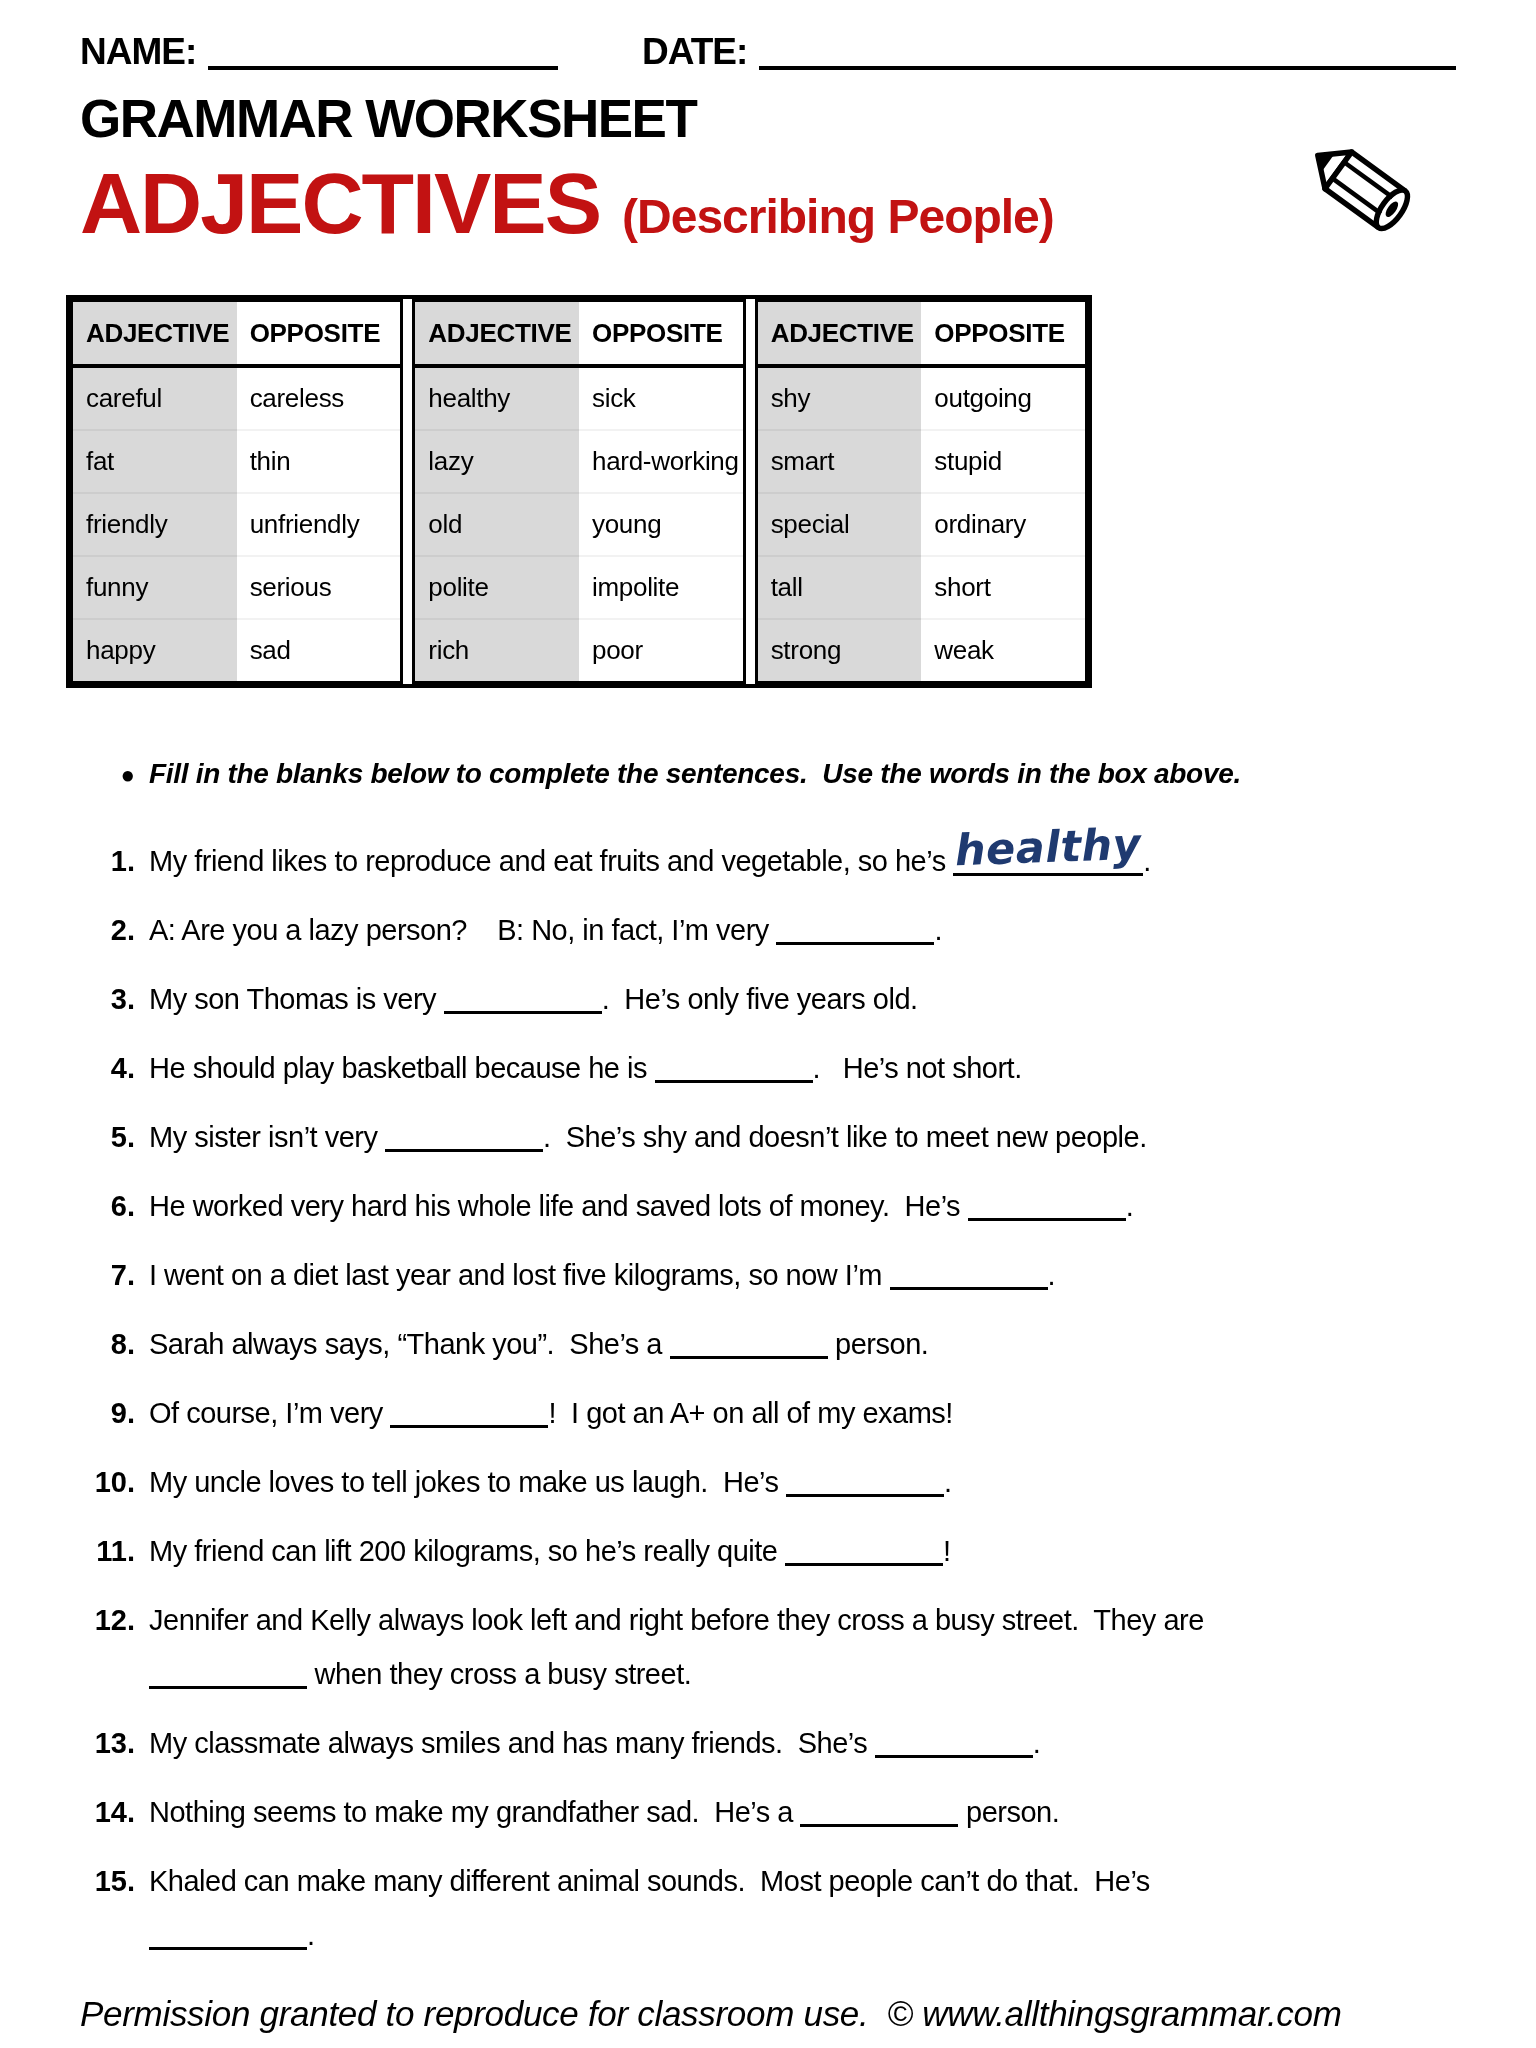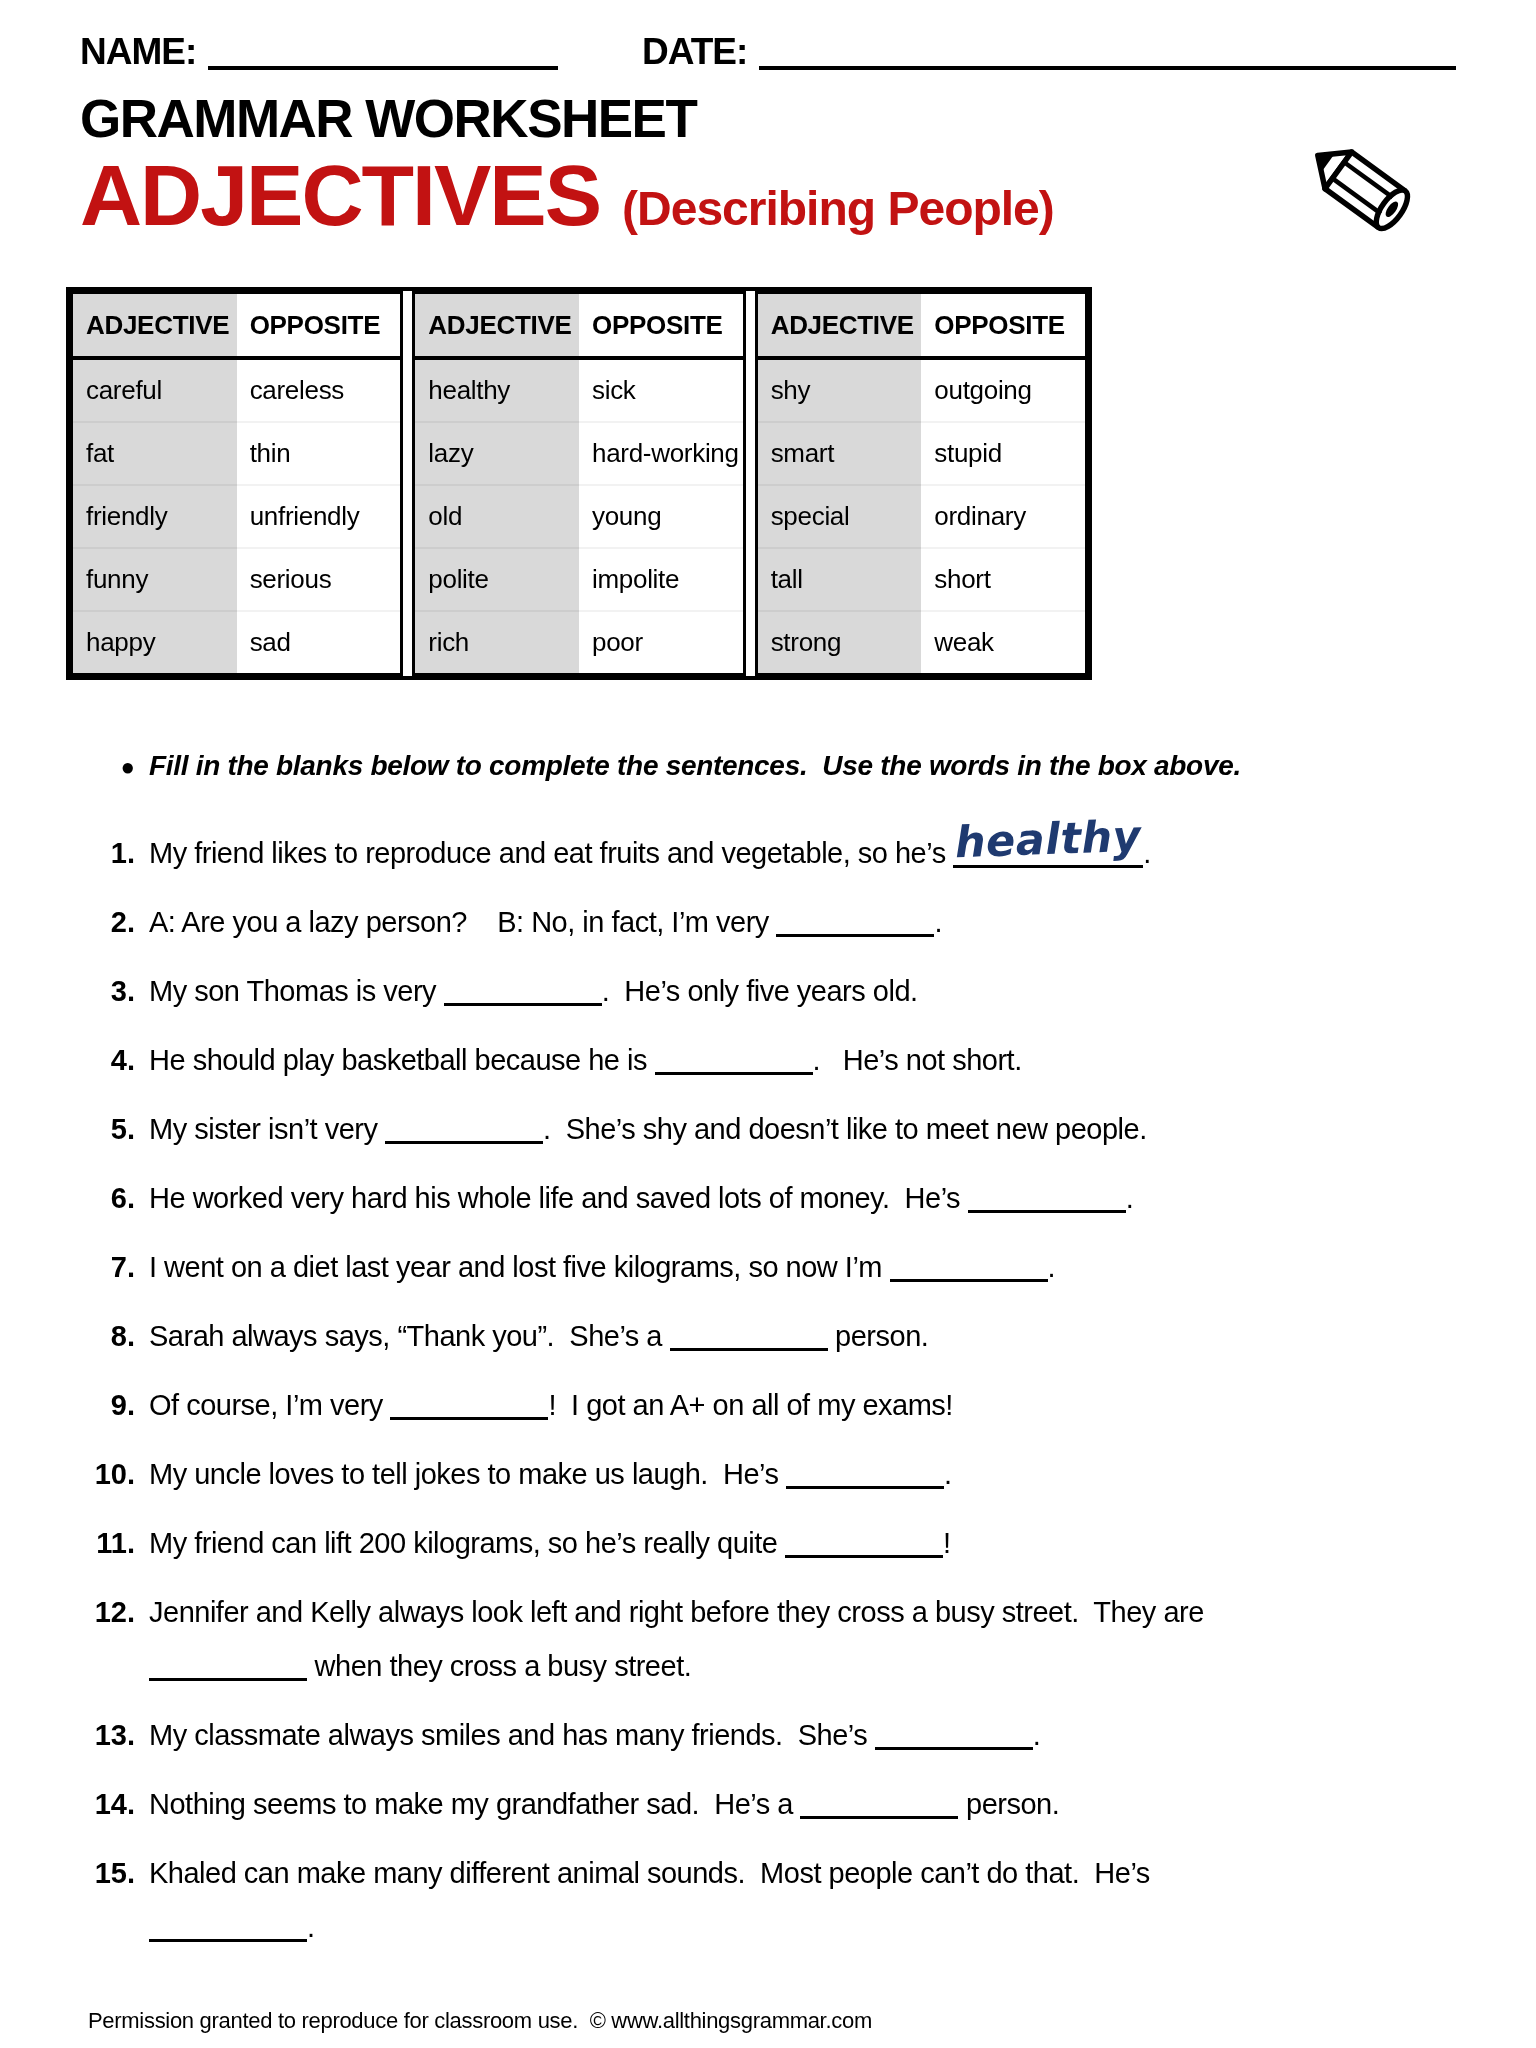--- a/index.html
+++ b/index.html
@@ -13,21 +13,21 @@
     box-sizing:border-box;
     padding:26px 80px 0 80px;
     overflow:hidden;
   }
   
   .top-line{display:grid;grid-template-columns:478px 1fr;column-gap:84px;align-items:end;margin-top:6px;}
   .field{display:flex;align-items:flex-end;}
   .field-label{font-size:37px;font-weight:800;letter-spacing:-1px;line-height:1.1;}
   .field-line{flex:1;border-bottom:4px solid #000;height:8px;margin-left:12px;margin-bottom:3px;}
   .title{font-size:53px;font-weight:800;letter-spacing:-1.5px;margin-top:16px;line-height:1.15;}
-  .subtitle-row{display:flex;align-items:baseline;gap:22px;color:#C21212;margin-top:2px;}
+  .subtitle-row{display:flex;align-items:baseline;gap:22px;color:#C21212;margin-top:10px;}
   .subtitle{font-size:86px;font-weight:800;letter-spacing:-2px;line-height:1.02;}
   .subtitle-note{font-size:48px;font-weight:800;letter-spacing:-1px;}
   .pencil{position:absolute;top:130px;right:104px;width:136px;height:118px;}
   
   .word-table{display:flex;gap:9px;border:4px solid #000;background:#fff;margin:48px 0 16px -14px;width:1026px;box-sizing:border-box;}
   .wt{border-collapse:collapse;flex:1;border:3px solid #000;table-layout:fixed;}
   .wt th,.wt td{font-size:26px;text-align:left;padding:0 0 0 13px;white-space:nowrap;letter-spacing:-0.3px;overflow:visible;}
   .wt th{font-weight:bold;height:62px;border-bottom:4px solid #000;}
   .wt td{height:61px;}
   .wt tbody tr + tr td{border-top:2px solid rgba(0,0,0,0.05);}
@@ -45,21 +45,21 @@
   .blank{display:inline-block;width:158px;height:30px;border-bottom:3px solid #000;margin-bottom:-5px;position:relative;}
   .blank .answer{
     position:absolute;left:50%;bottom:-1px;
     transform:translateX(-50%) rotate(-2deg);
     font-family:"DejaVu Sans", sans-serif;
     font-style:italic;font-weight:bold;
     font-size:43px;color:#1F3A70;
     white-space:nowrap;letter-spacing:0.5px;
   }
   
-  .footer{position:absolute;left:88px;bottom:14px;font-size:22px;letter-spacing:-0.3px;white-space:pre-wrap;}
+  .footer{position:absolute;left:80px;bottom:14px;font-style:italic;font-size:35px;letter-spacing:-0.3px;white-space:pre-wrap;}
 </style>
 </head>
 <body>
 
 <div class="page">
 
   <div class="top-line">
     <div class="field">
       <span class="field-label">NAME:</span>
       <span class="field-line"></span>

